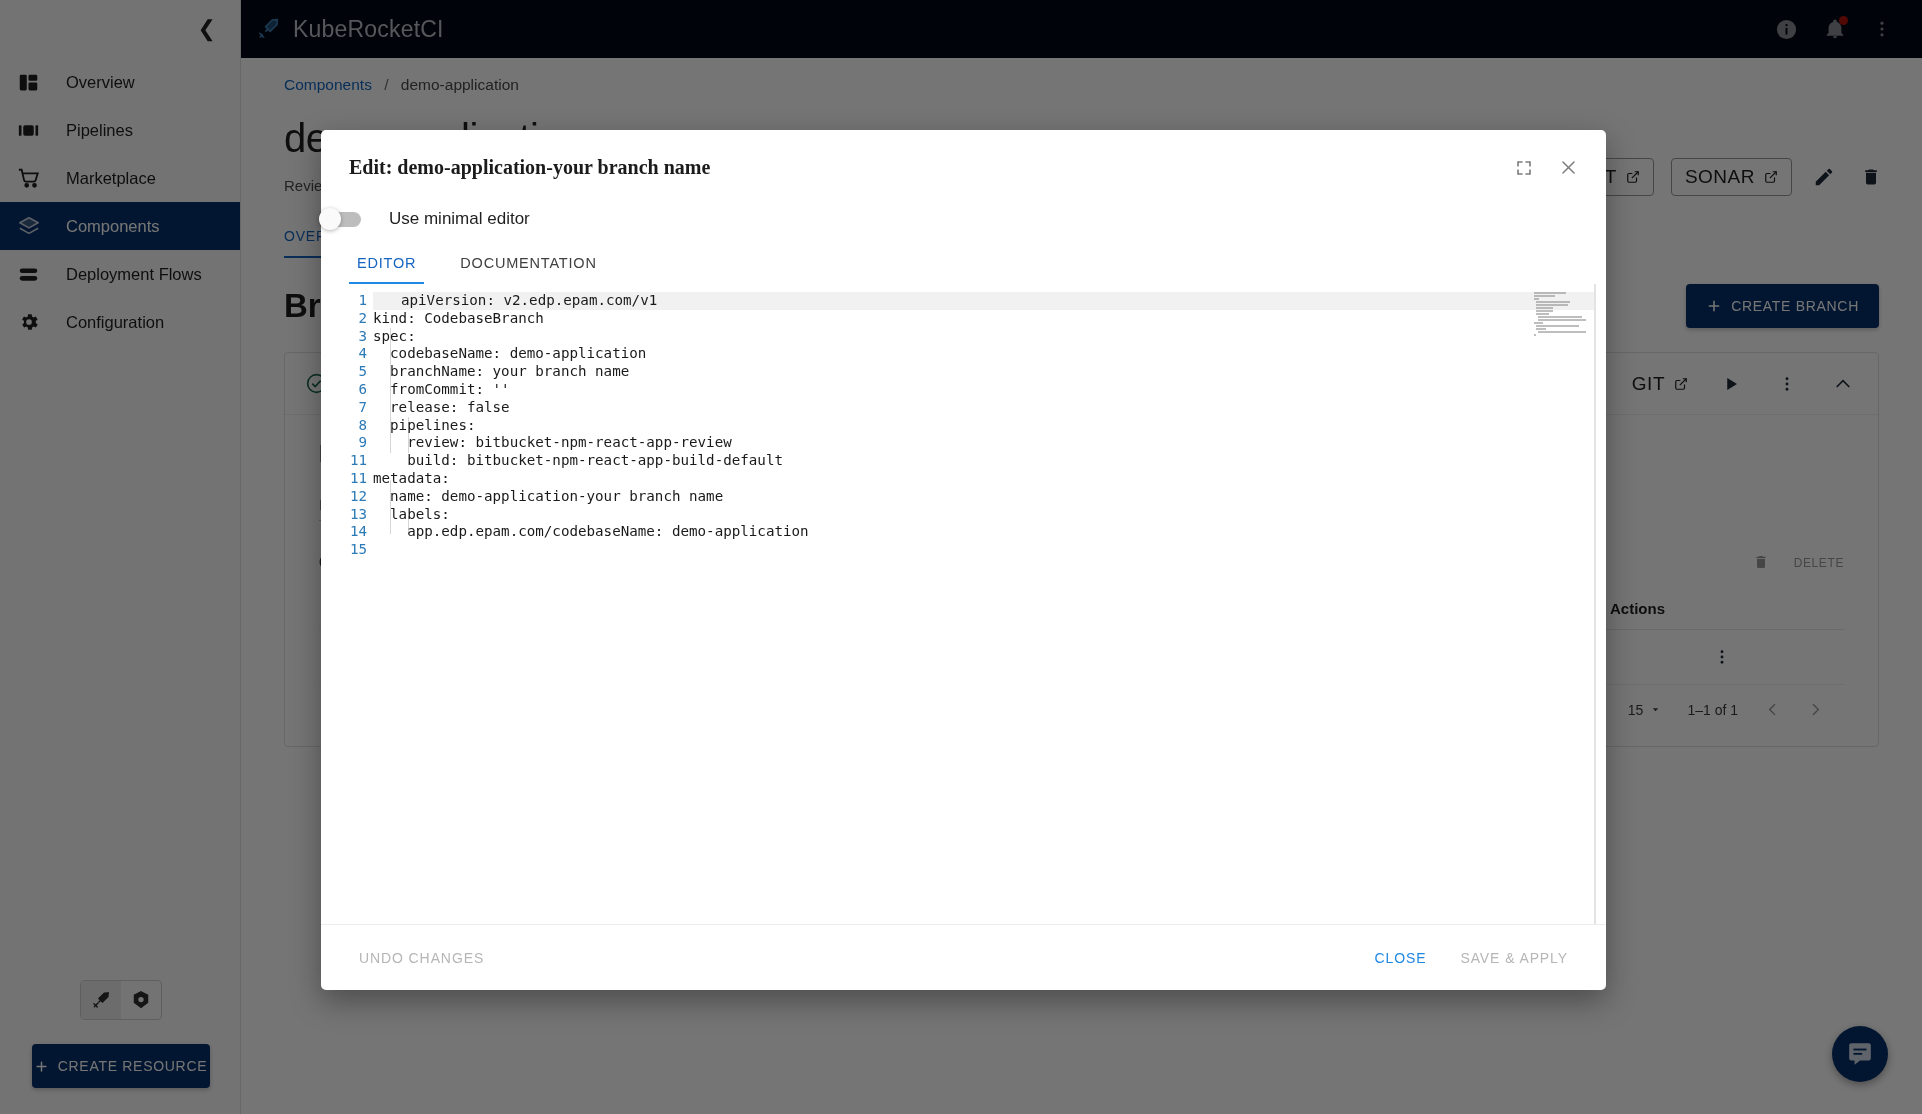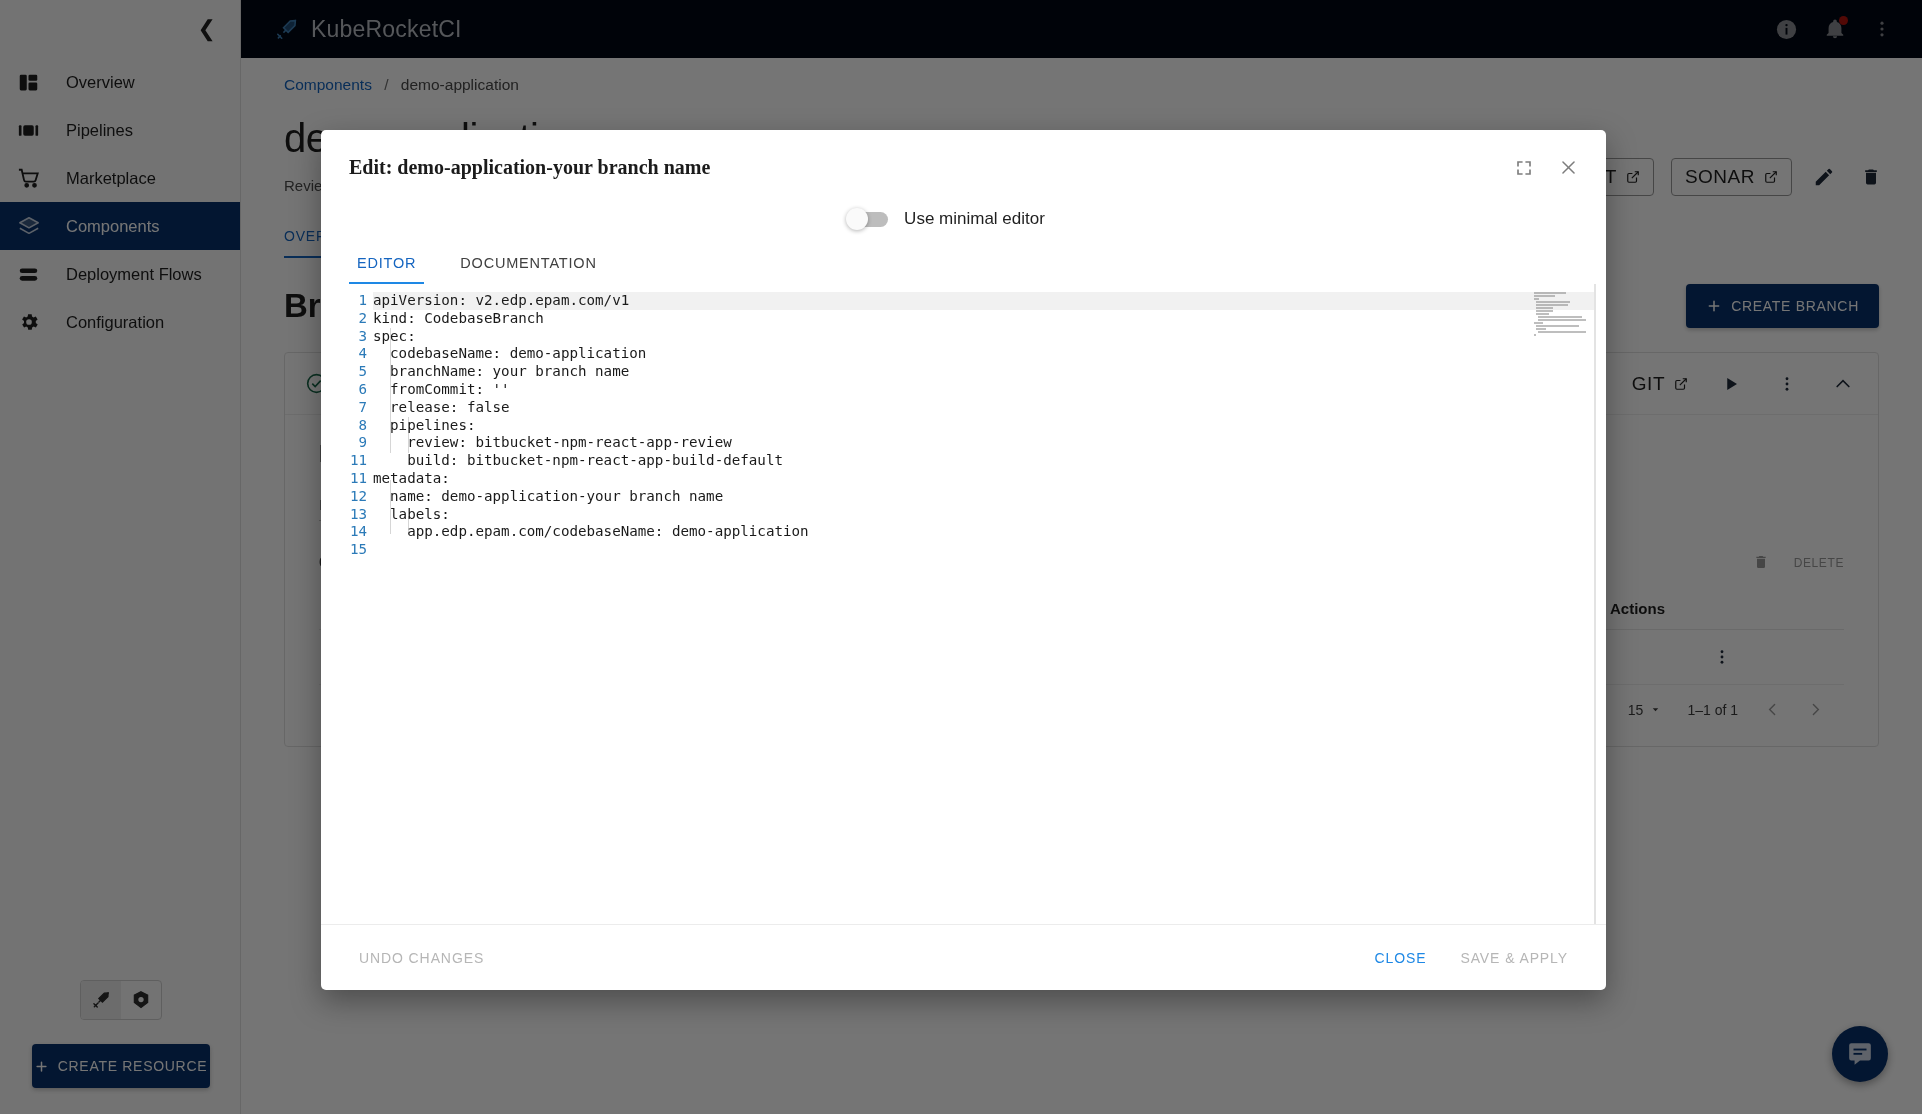--- a/index.html
+++ b/index.html
@@ -75,21 +75,21 @@
     box-shadow: 0 2px 4px rgba(0,0,0,.22);
   }
 
   
   #topbar {
     position: absolute; left: 241px; top: 0; right: 0; height: 58px;
     background: #020814;
     display: flex; align-items: center;
     z-index: 6;
   }
-  #brand { display: flex; align-items: center; gap: 12px; padding-left: 33px; }
+  #brand { display: flex; align-items: flex-start; gap: 12px; padding-left: 15px; }
   #brand-name { color: #b9bdc4; font-size: 23px; letter-spacing: .2px; }
   #topbar-right {
     margin-left: auto; display: flex; align-items: center; gap: 26px;
     padding-right: 30px;
   }
   .tb-icon { cursor: pointer; position: relative; display:flex; align-items:center; }
   #bell-badge {
     position: absolute; top: -2px; right: -2px;
     width: 9px; height: 9px; border-radius: 50%;
     background: #b3140f;
@@ -233,22 +233,22 @@
     padding: 26px 28px 6px 28px;
     display: flex; align-items: center;
   }
   #dialog-title { font-size: 20px; font-weight: 700; color: #1b1b1b; font-family: Liberation Serif, serif; }
   #dialog-head-actions {
     margin-left: auto; display: flex; align-items: center; gap: 26px;
   }
   .dlg-ic { cursor: pointer; display: flex; }
 
   #toggle-row {
-    display: flex; align-items: center; justify-content: center;
-    gap: 16px;
+    display: flex; align-items: center; justify-content: flex-start;
+    gap: 28px;
     padding: 24px 34px 0 0;
   }
   .switch {
     width: 40px; height: 15px; border-radius: 8px;
     background: #bdbdbd; position: relative; cursor: pointer;
   }
   .switch .knob {
     position: absolute; left: -2px; top: -4px;
     width: 22px; height: 22px; border-radius: 50%;
     background: #fafafa;
@@ -280,21 +280,21 @@
   #gutter {
     width: 52px; flex: 0 0 52px;
     text-align: right;
     padding-top: 8px;
     color: #2b7ab8;
     user-select: none;
   }
   #gutter div { padding-right: 6px; height: 17.8px; }
   #code-area { flex: 1; padding-top: 8px; position: relative; overflow: hidden; }
   .code-line { height: 17.8px; white-space: pre; color: #1a1a1a; position: relative; }
-  .code-line.cur { background: #f1f1f1; }
+  .code-line.cur { background: #f1f1f1; padding-left: 28px; }
   .indent-guide {
     position: absolute;
     width: 1px; background: #d6d6d6;
     top: 0; bottom: 0;
   }
   #minimap {
     position: absolute; right: 14px; top: 8px;
     width: 48px; height: 40px;
     opacity: .55;
   }

